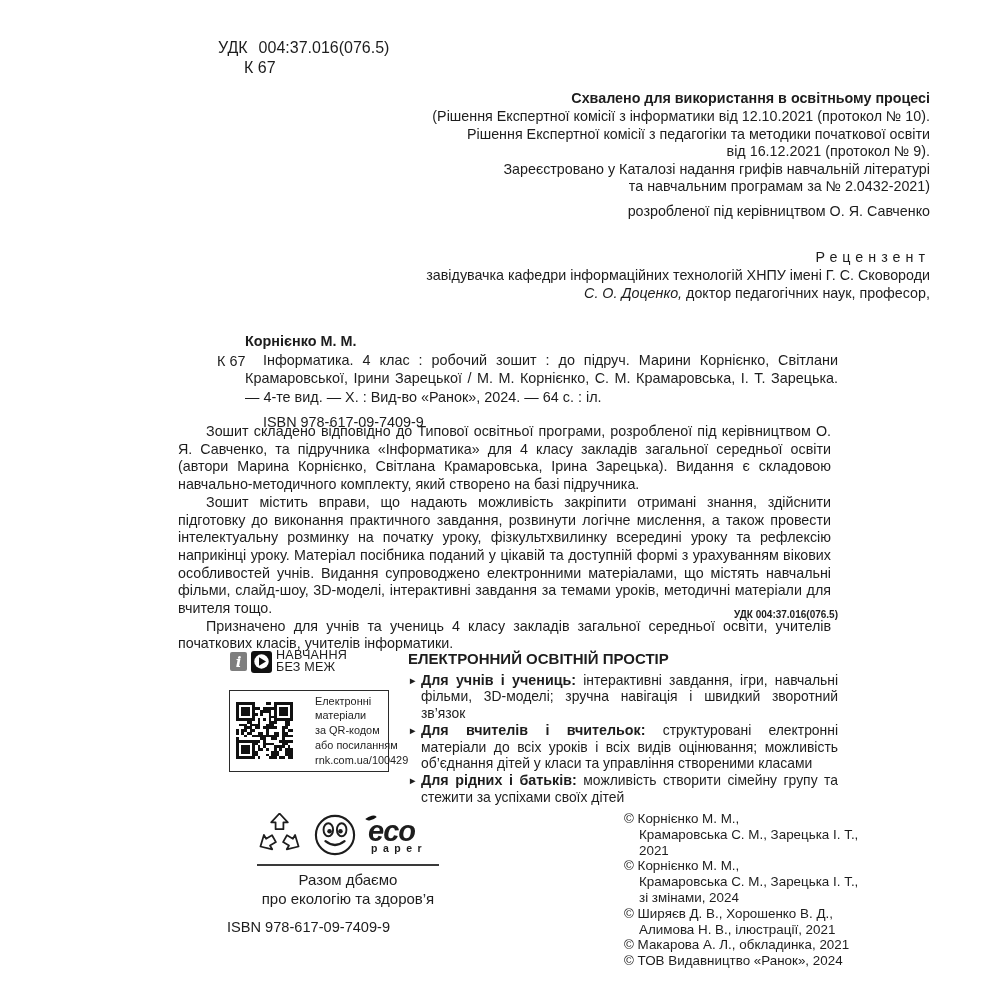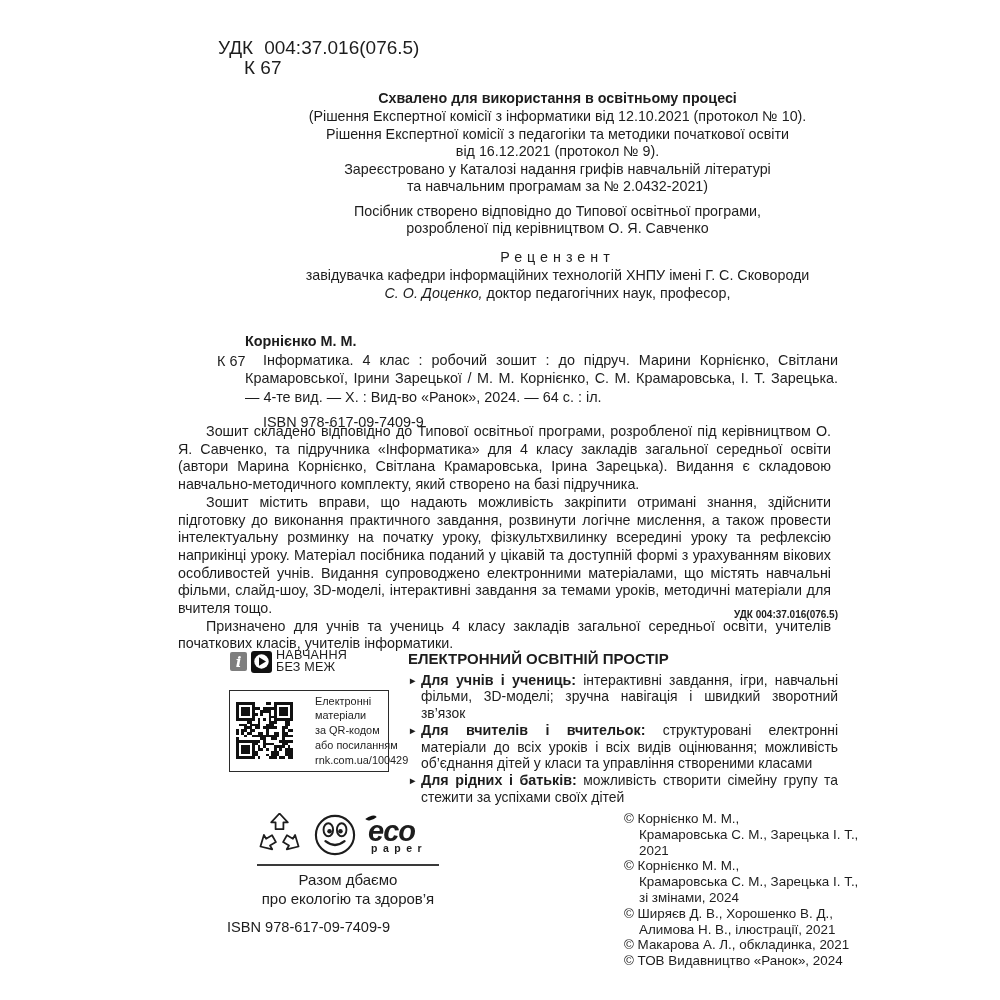--- a/index.html
+++ b/index.html
@@ -1,26 +1,26 @@
 <!DOCTYPE html>
 <html lang="uk"><head>
 <meta charset="utf-8">
 <style>
   html,body{margin:0;padding:0;background:#fff;}
   .page{position:relative;width:1000px;height:1000px;background:#fff;overflow:hidden;
         font-family:"Liberation Sans","DejaVu Sans",sans-serif;color:#1d1d1d;}
   .abs{position:absolute;}
 
   
-  .udk-top{left:218px;top:38px;font-size:19px;line-height:20px;}
+  .udk-top{left:218px;top:38px;font-size:16px;line-height:20px;}
   .udk-top .l1{display:flex;gap:11px;}
   .udk-top .l2{margin-left:26px;}
 
   
-  .centered{left:185px;width:745px;text-align:center;font-size:14.3px;line-height:17.4px;}
+  .centered{left:185px;width:745px;text-align:right;font-size:14.3px;line-height:17.4px;}
   .approval{top:90px;}
   .approval .ttl{font-weight:bold;margin-bottom:1px;}
   .program{top:203px;}
   .reviewer{top:249px;}
   .reviewer .rhead{letter-spacing:5px;margin-bottom:1px;}
   .reviewer .iname{font-style:italic;}
 
   
   .bib{left:245px;top:332px;width:593px;font-size:14.4px;line-height:18.6px;}
   .bib .bhead{font-weight:bold;}
@@ -87,21 +87,20 @@
   <div class="abs centered approval">
     <div class="ttl">Схвалено для використання в освітньому процесі</div>
     <div>(Рішення Експертної комісії з інформатики від 12.10.2021 (протокол № 10).</div>
     <div>Рішення Експертної комісії з педагогіки та методики початкової освіти</div>
     <div>від 16.12.2021 (протокол № 9).</div>
     <div>Зареєстровано у Каталозі надання грифів навчальній літературі</div>
     <div>та навчальним програмам за № 2.0432-2021)</div>
   </div>
 
   <div class="abs centered program">
-    <div>Посібник створено відповідно до Типової освітньої програми,</div>
     <div>розробленої під керівництвом О. Я. Савченко</div>
   </div>
 
   <div class="abs centered reviewer">
     <div class="rhead">Рецензент</div>
     <div>завідувачка кафедри інформаційних технологій ХНПУ імені Г. С. Сковороди</div>
     <div><span class="iname">С. О. Доценко,</span><span> доктор педагогічних наук, професор,</span></div>
   </div>
 
   <div class="abs bib">

